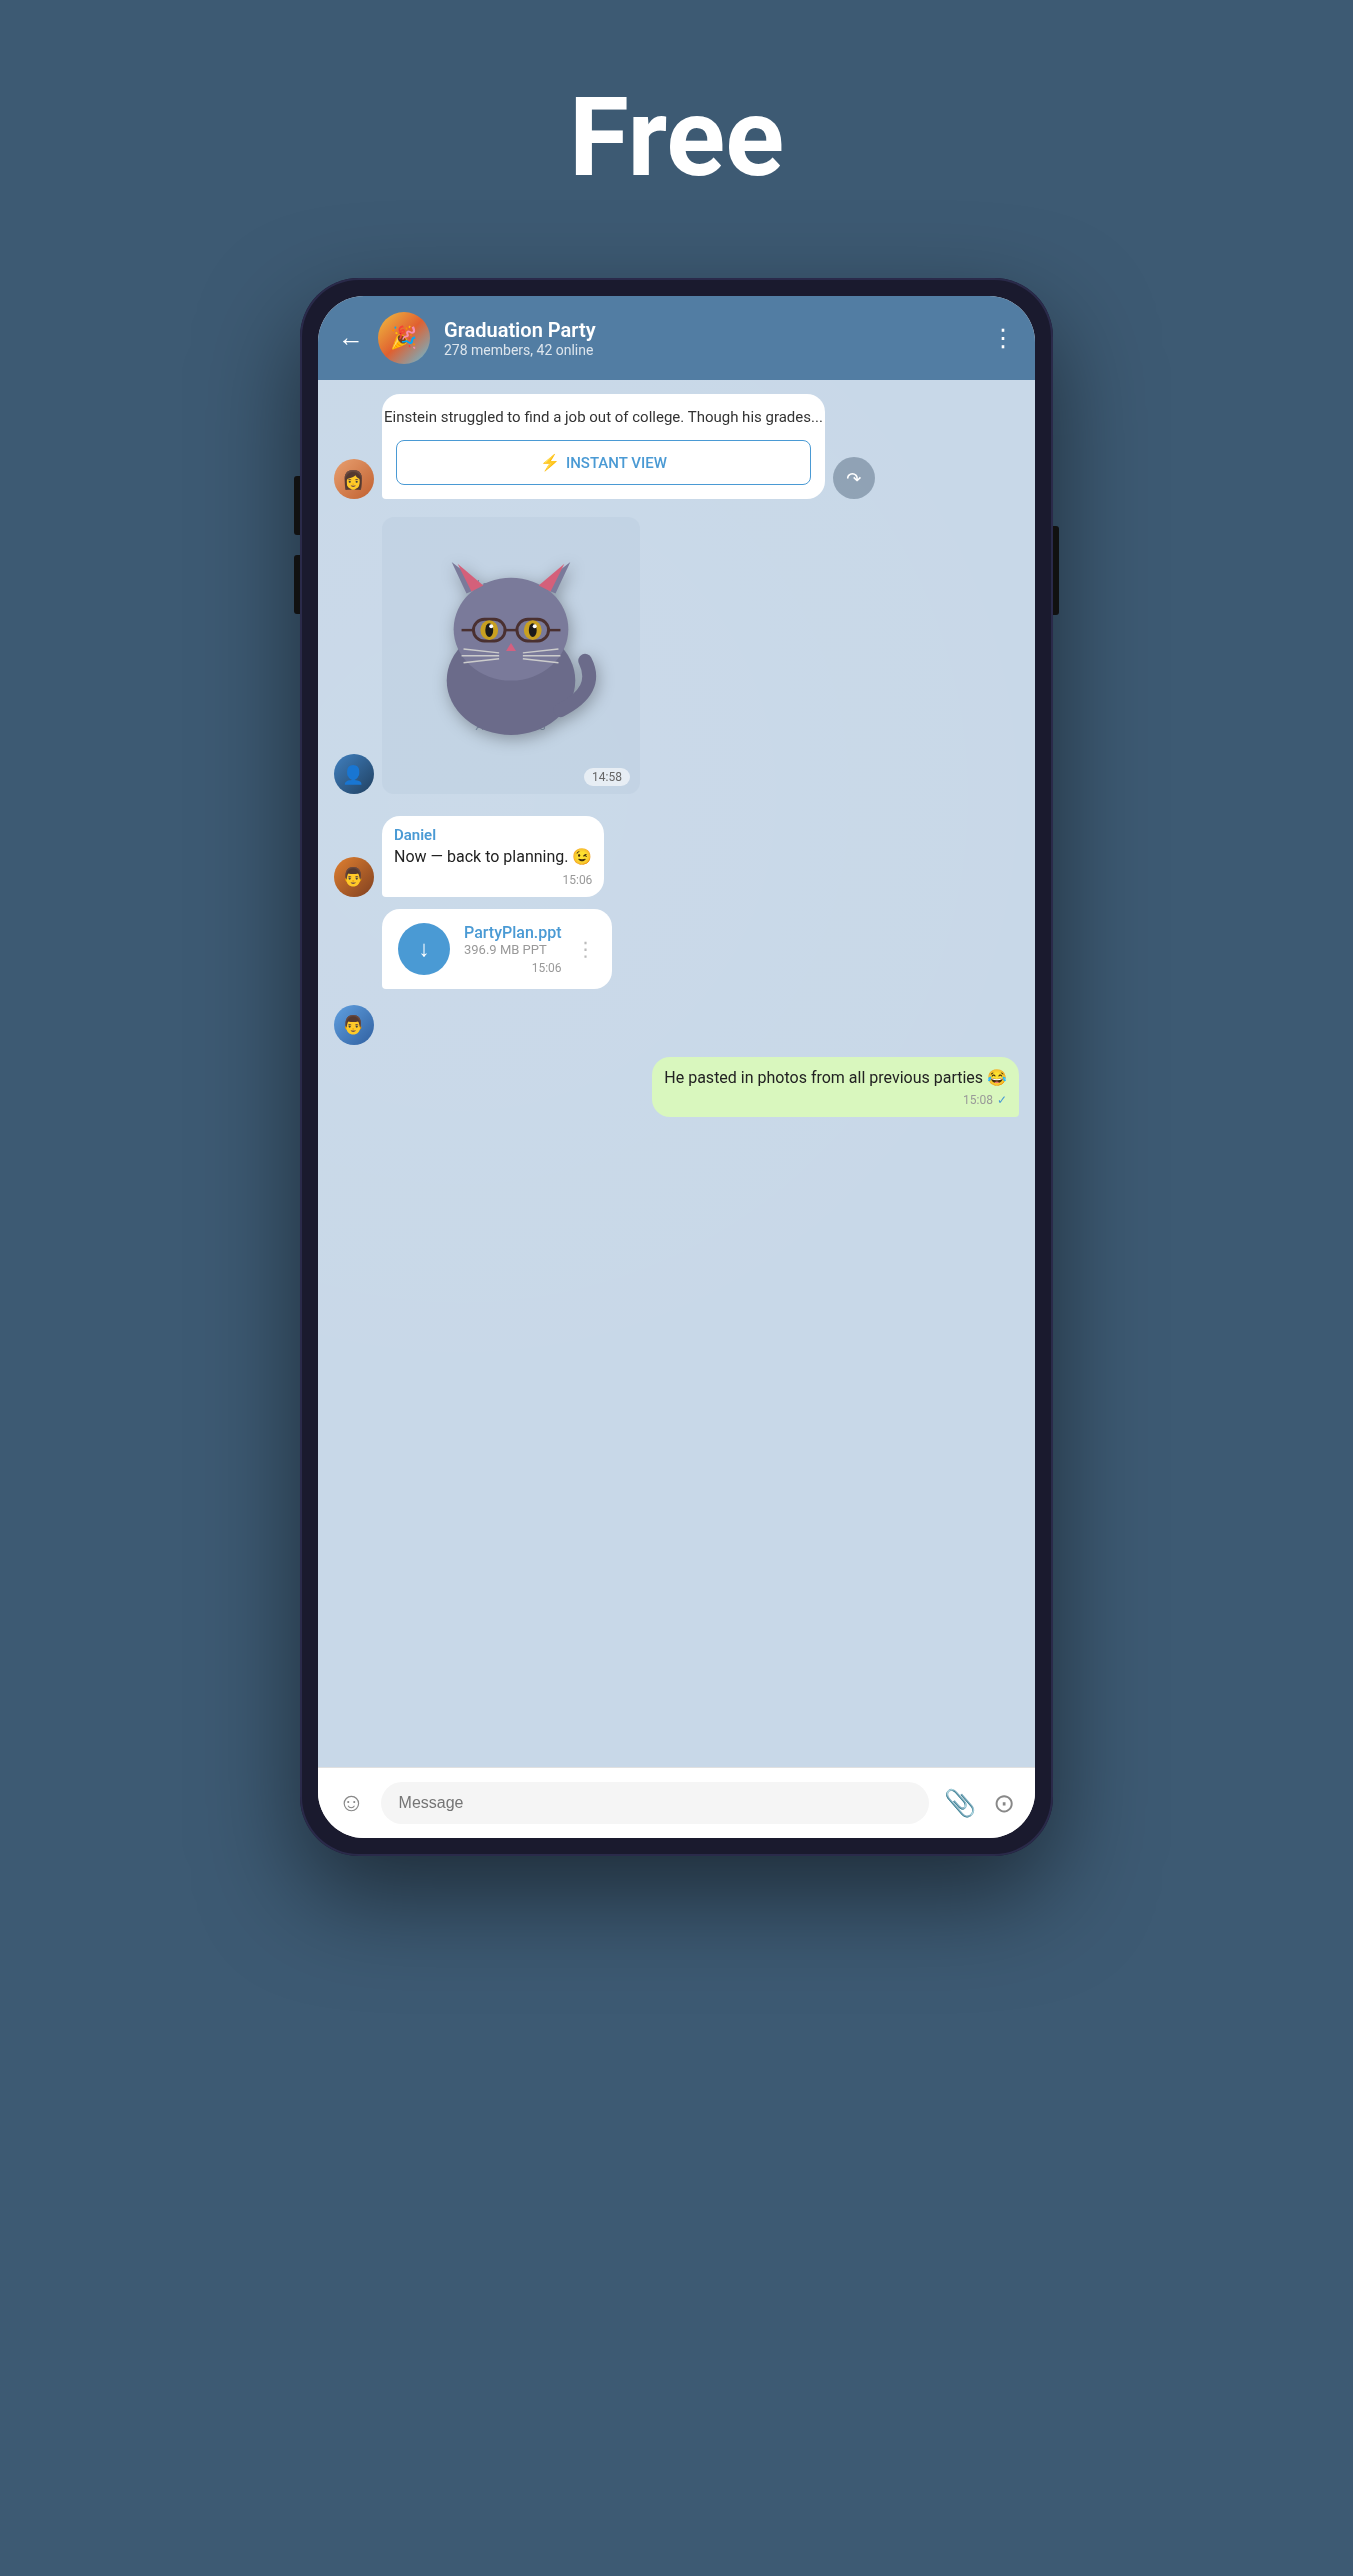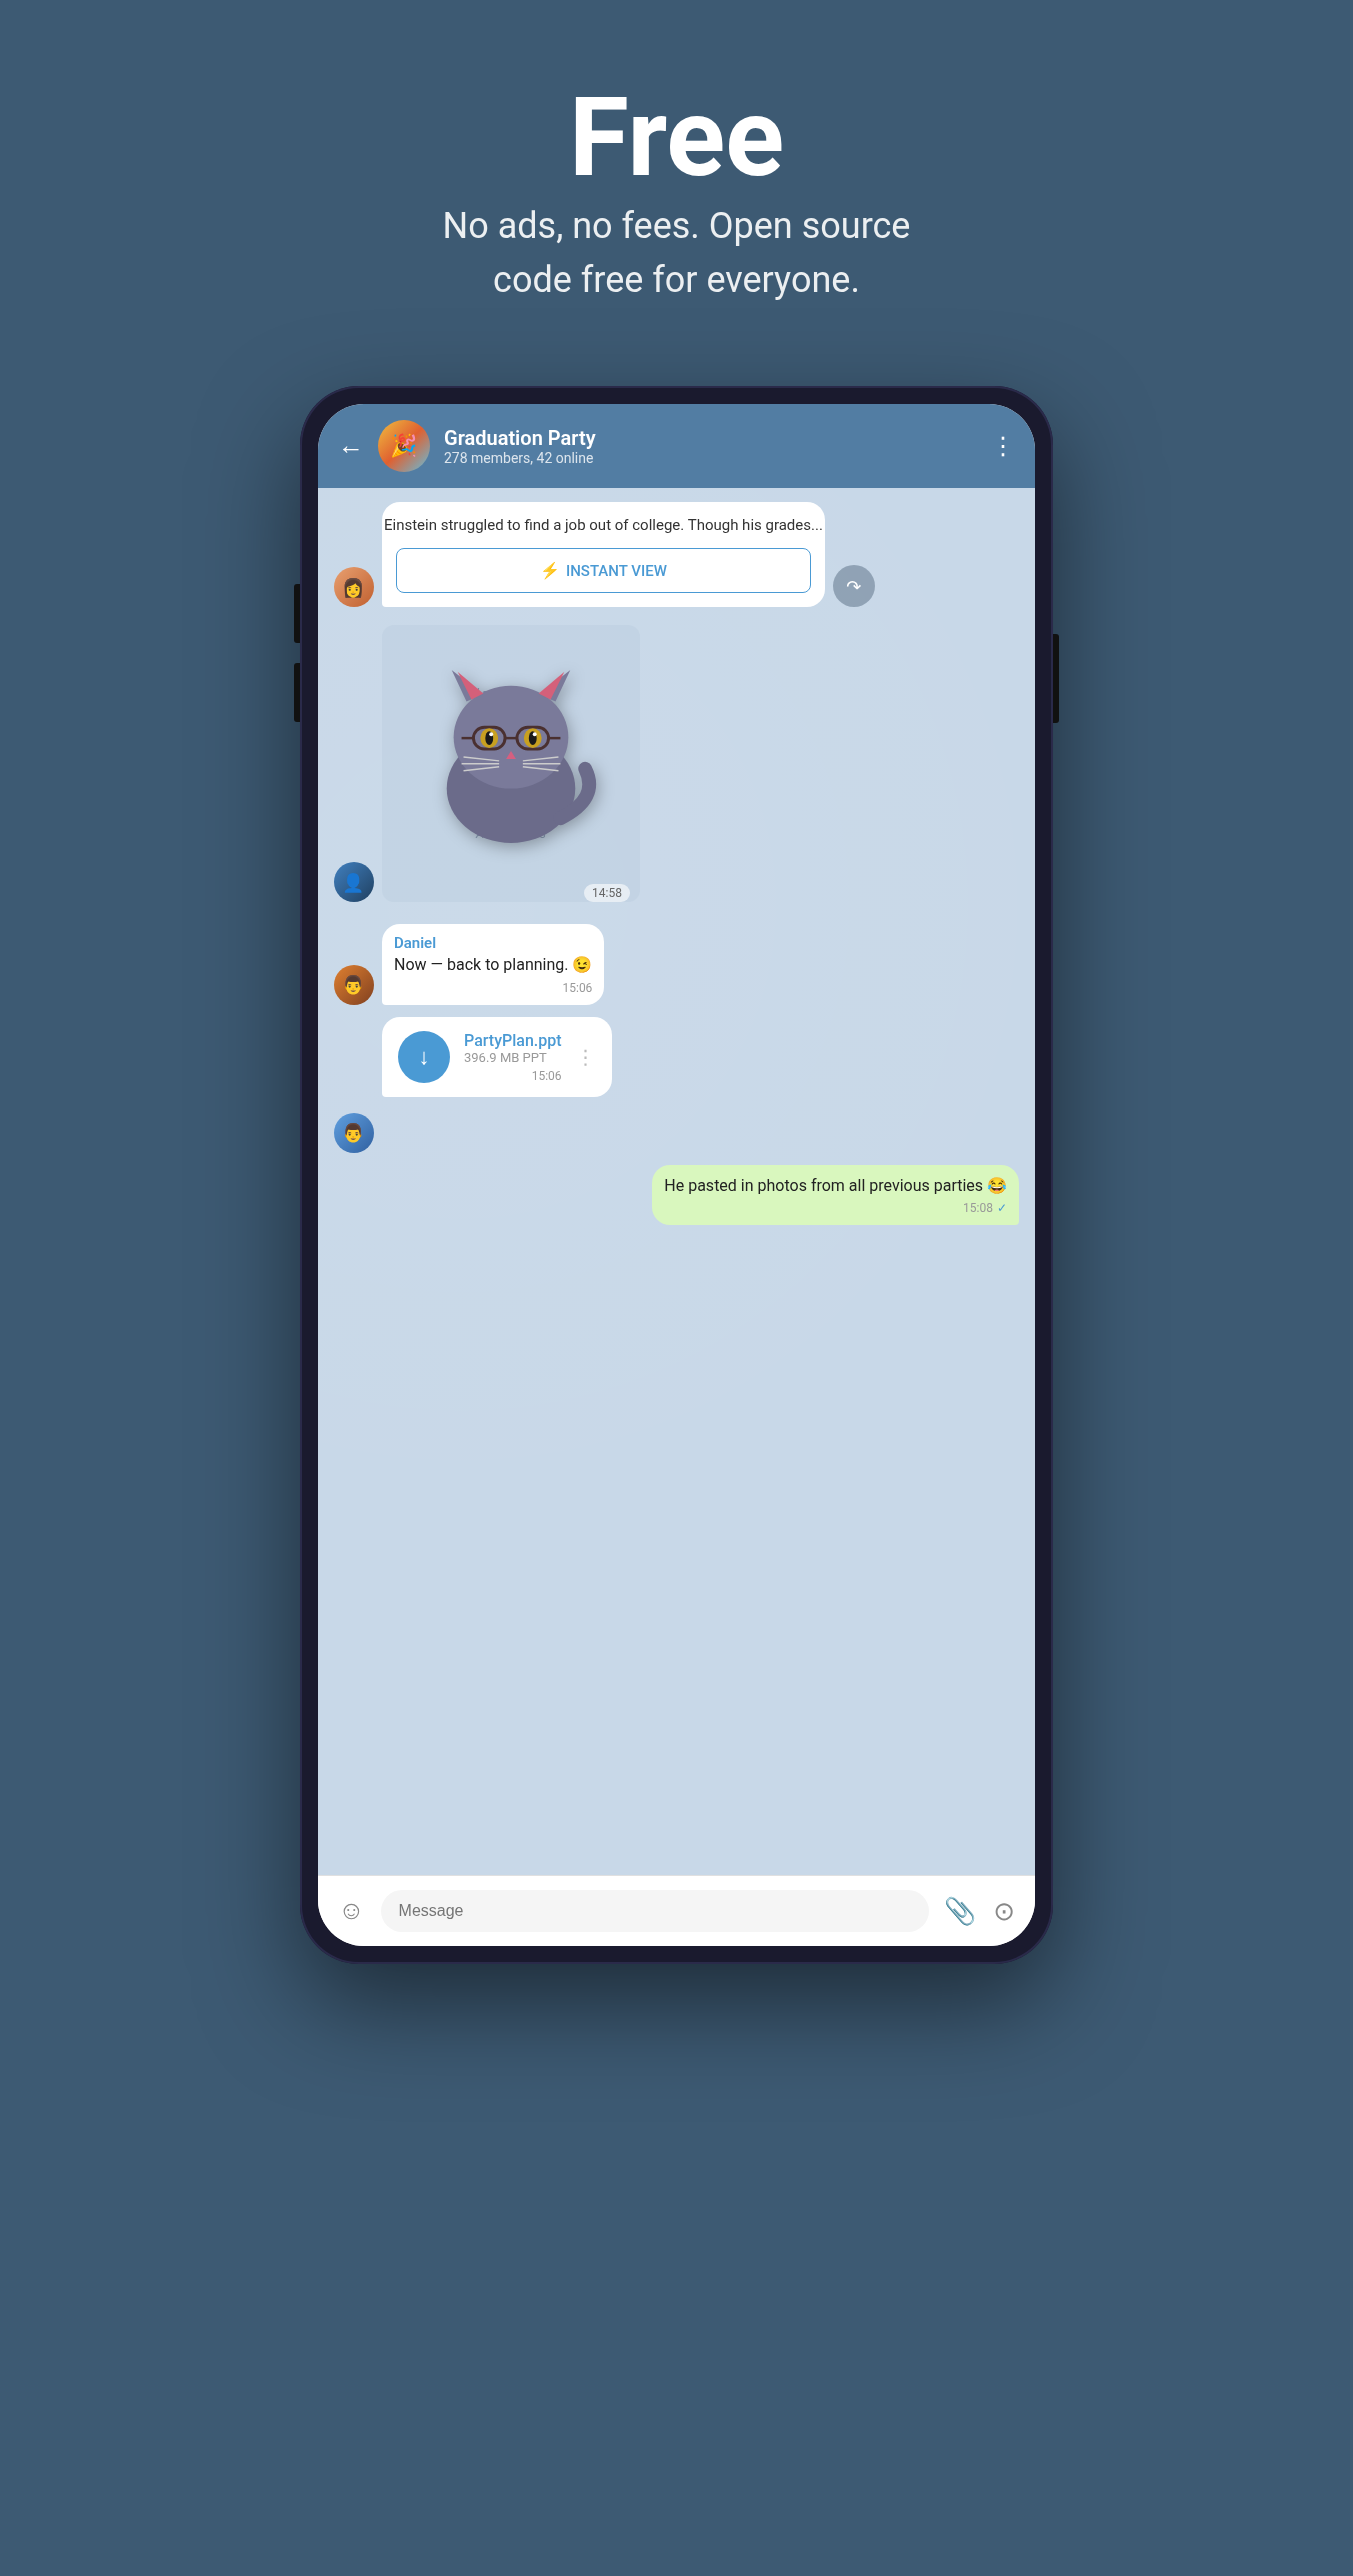--- a/index.html
+++ b/index.html
@@ -296,21 +296,21 @@
       font-size: 119px;
       filter: drop-shadow(2px 4px 8px rgba(0,0,0,0.3));
     }
     .sticker-time {
       font-size: 12px;
       color: #666;
       background: rgba(255,255,255,0.6);
       border-radius: 10px;
       padding: 2px 8px;
       position: absolute;
-      bottom: 0;
+      bottom: 8px;
       right: 10px;
     }
 
     
     .file-bubble {
       background: white;
       border-radius: 18px 18px 18px 4px;
       padding: 14px 16px;
       max-width: 436px;
       display: flex;
@@ -371,21 +371,20 @@
       font-size: 16px;
       color: #aaa;
       outline: none;
     }
   </style>
 </head>
 <body>
 
 <section class="hero">
   <h1 class="hero-title">Free</h1>
-  <p class="hero-subtitle">No ads, no fees. Open source<br>code free for everyone.</p>
 </section>
 
 <div class="phone-wrapper">
   <div class="phone-outer">
     <div class="phone-side-btn-left"></div>
     <div class="phone-side-btn-left2"></div>
     <div class="phone-side-btn-right"></div>
     <div class="phone-inner">
 
       <div class="chat-header">

